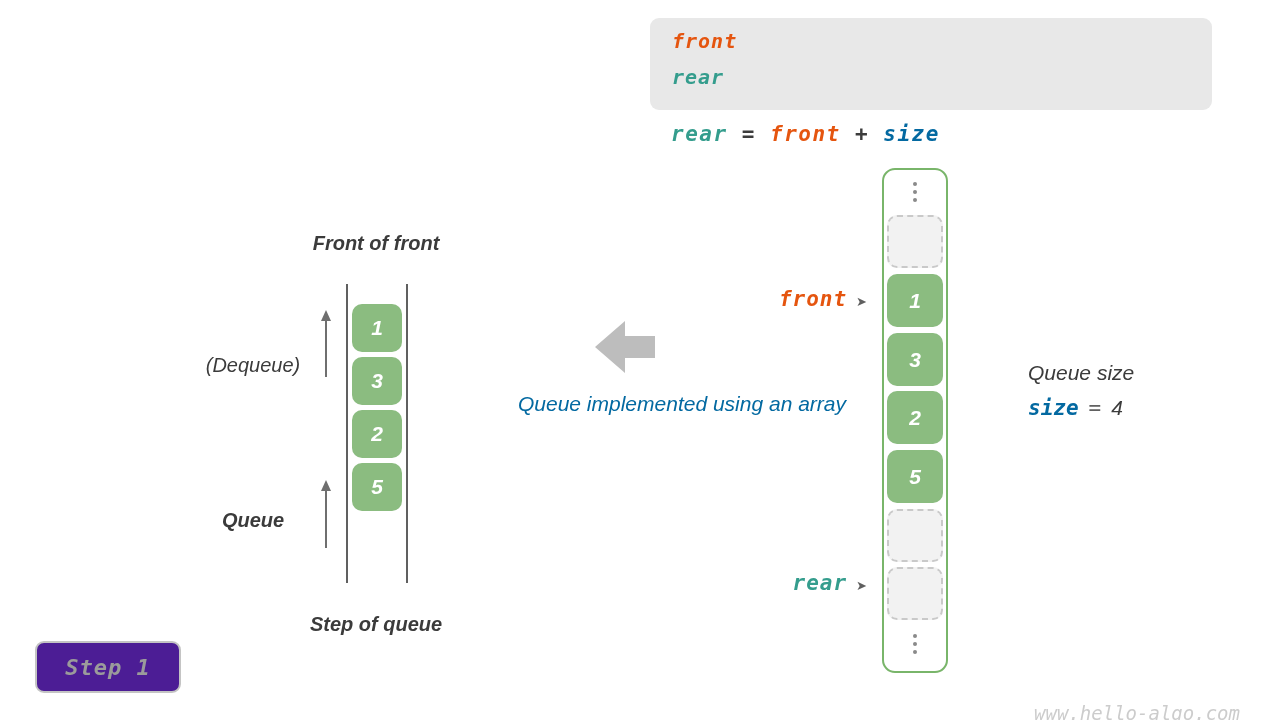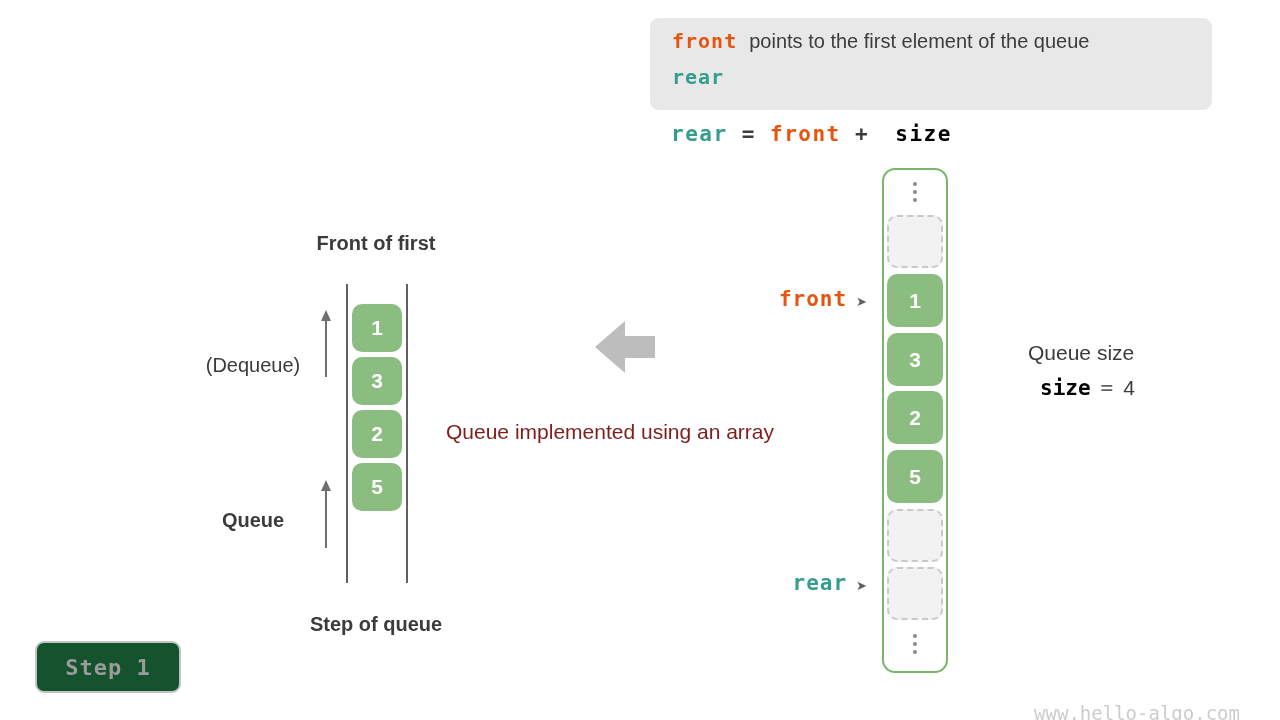--- a/index.html
+++ b/index.html
@@ -1,29 +1,29 @@
 <!DOCTYPE html>
 <html><head>
 <meta charset="utf-8">
 <style>
   * { margin:0; padding:0; box-sizing:border-box; }
   html,body { width:1280px; height:720px; }
   body { font-family:"Liberation Sans", sans-serif; background:#ffffff; overflow:hidden; }
-  #canvas { position:relative; width:1280px; height:520px; background:#ffffff; }
+  #canvas { position:relative; width:1280px; height:520px; background:#ffffff;font-style:italic; }
 
   .mono { font-family:"DejaVu Sans Mono", monospace; font-weight:bold; }
 
   
   .note-box { position:absolute; left:650px; top:18px; width:562px; height:92px;
               background:#e8e8e8; border-radius:9px; padding:11px 0 0 22px; }
   .note-line { display:flex; align-items:baseline; height:36px; font-size:20px; color:#3c3c3c; }
   .note-line .code { font-size:20px; letter-spacing:1px; margin-right:12px; }
   .code-front { color:#e5550f; }
   .code-rear  { color:#349d8d; }
-  .code-size  { color:#000000;margin-left:12px; }
+  .code-size  { color:#0369a1; }
 
   
   .formula { position:absolute; left:671px; top:122px; font-size:21px; letter-spacing:1.5px;
              font-family:"DejaVu Sans Mono", monospace; font-weight:bold; color:#3c3c3c; }
 
   
   .h-label { position:absolute; width:200px; text-align:center; font-size:20px;
              font-weight:bold; color:#3b3b3b; }
   .channel-line { position:absolute; top:284px; width:2px; height:299px; background:#606060; }
   .q-cell { position:absolute; left:352px; width:50px; height:48px; border-radius:10px;
@@ -32,82 +32,81 @@
   .op-group { position:absolute; left:178px; width:150px; text-align:center; color:#3b3b3b; }
   .op-name { font-size:20px; font-weight:bold; line-height:26px; }
   .op-sub  { font-size:20px; line-height:28px; margin-top:14px; }
   .v-arrow { position:absolute; left:325px; width:2px; background:#6f6f6f; }
   .v-arrow::before { content:""; position:absolute; top:-10px; left:-4px;
                      border-left:5px solid transparent; border-right:5px solid transparent;
                      border-bottom:11px solid #6f6f6f; }
 
   
   .block-arrow { position:absolute; left:595px; top:320px; }
-  .caption { position:absolute; left:446px; top:420px; width:400px; text-align:left;
-             font-size:21px; color:#7f1d1d; }
+  .caption { position:absolute; left:446px; top:392px; width:400px; text-align:right;
+             font-size:21px; color:#0369a1; }
 
   
   .array-box { position:absolute; left:882px; top:168px; width:66px; height:505px;
                background:#ffffff; border:2px solid #79b56a; border-radius:13px; }
   .slot { position:absolute; left:50%; transform:translateX(-50%); width:56px; height:53px;
           border-radius:10px; display:flex; align-items:center; justify-content:center; }
   .slot.filled { background:#8bbc80; color:#ffffff; font-size:21px; font-weight:bold; }
   .slot.empty  { background:#f2f2f2; border:2px dashed #c9c9c9; }
   .dots { position:absolute; left:50%; transform:translateX(-50%);
           display:flex; flex-direction:column; align-items:center; gap:4px; }
   .dots .dot { width:4px; height:4px; border-radius:50%; background:#8a8a8a; }
 
   .pointer { position:absolute; left:735px; width:133px; text-align:right; font-size:21px;
              letter-spacing:1px; line-height:24px; white-space:nowrap;
              font-family:"DejaVu Sans Mono", monospace; font-weight:bold; }
   .pointer .arrow-glyph { font-size:13px; color:#5f5f5f; margin-left:9px;
                           font-family:"DejaVu Sans", sans-serif; font-weight:normal; }
 
   
-  .size-info { position:absolute; left:1028px; top:340px; }
+  .size-info { position:absolute; left:1028px; top:360px; }
   .size-title { font-size:21px; color:#3b3b3b; line-height:26px; }
   .size-line { margin-top:10px; font-size:21px; display:flex; align-items:baseline; }
   .size-line .eq { font-family:"DejaVu Sans Mono", monospace; color:#616161; margin:0 10px; }
   .size-line .val { color:#3c3c3c; }
 
   
   .step-badge { position:absolute; left:35px; top:641px; width:146px; height:52px;
-                background:#14532d; border:2px solid #c4c4c4; border-radius:9px;
+                background:#4c1d95; border:2px solid #c4c4c4; border-radius:9px;
                 display:flex; align-items:center; justify-content:center;
                 font-family:"DejaVu Sans Mono", monospace; font-weight:bold;
                 font-size:22px; letter-spacing:1px; color:#9b9b9b; }
 
   
   .watermark { position:absolute; right:40px; top:702px; font-size:19px; color:#cccccc;
                font-family:"DejaVu Sans Mono", monospace; }
 </style>
 </head>
 <body>
 
 <div id="canvas">
 
   <div class="note-box">
     <div class="note-line">
       <span class="mono code code-front">front</span>
-      <span>points to the first element of the queue</span>
     </div>
     <div class="note-line">
       <span class="mono code code-rear">rear</span>
     </div>
   </div>
 
   <div class="formula">
     <span class="code-rear">rear</span>
     <span>=</span>
     <span class="code-front">front</span>
     <span>+</span>
     <span class="code-size">size</span>
   </div>
 
-  <div class="h-label" style="left:276px; top:232px;">Front of first</div>
+  <div class="h-label" style="left:276px; top:232px;">Front of front</div>
   <div class="h-label" style="left:276px; top:613px;">Step of queue</div>
 
   <div class="channel-line" style="left:346px;"></div>
   <div class="channel-line" style="left:406px;"></div>
 
   <div class="q-cell" style="top:304px;">1</div>
   <div class="q-cell" style="top:357px;">3</div>
   <div class="q-cell" style="top:410px;">2</div>
   <div class="q-cell" style="top:463px;">5</div>
 

